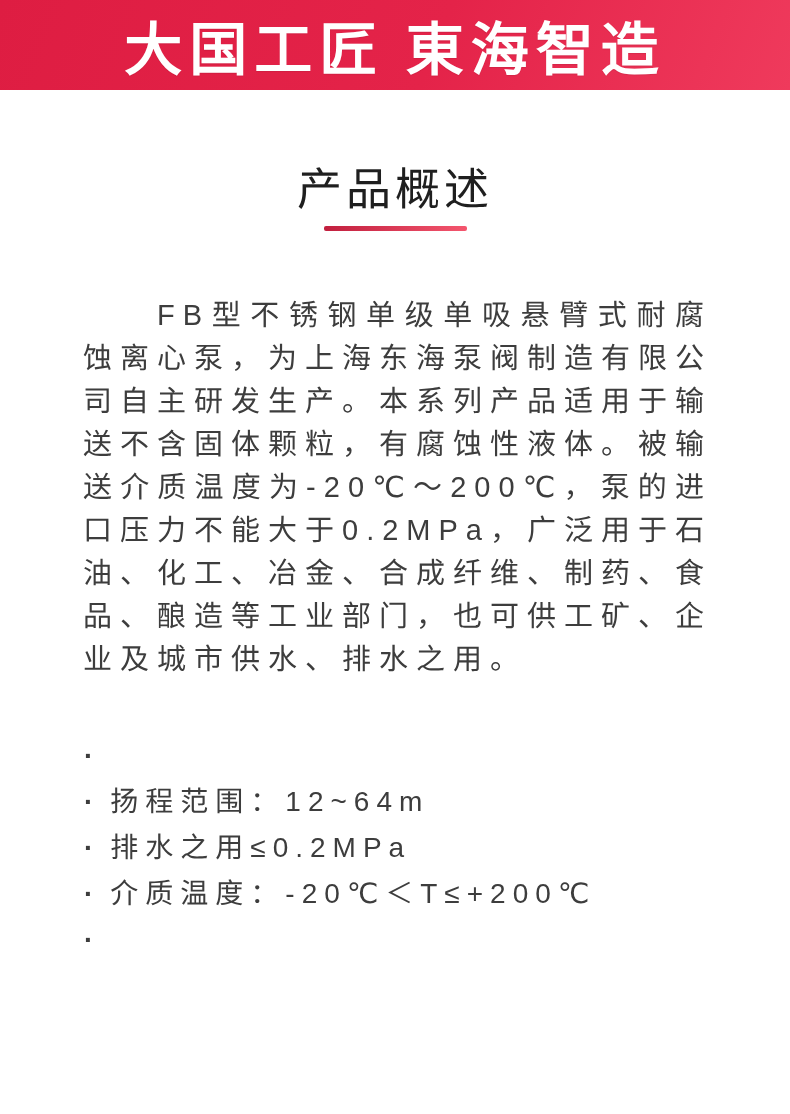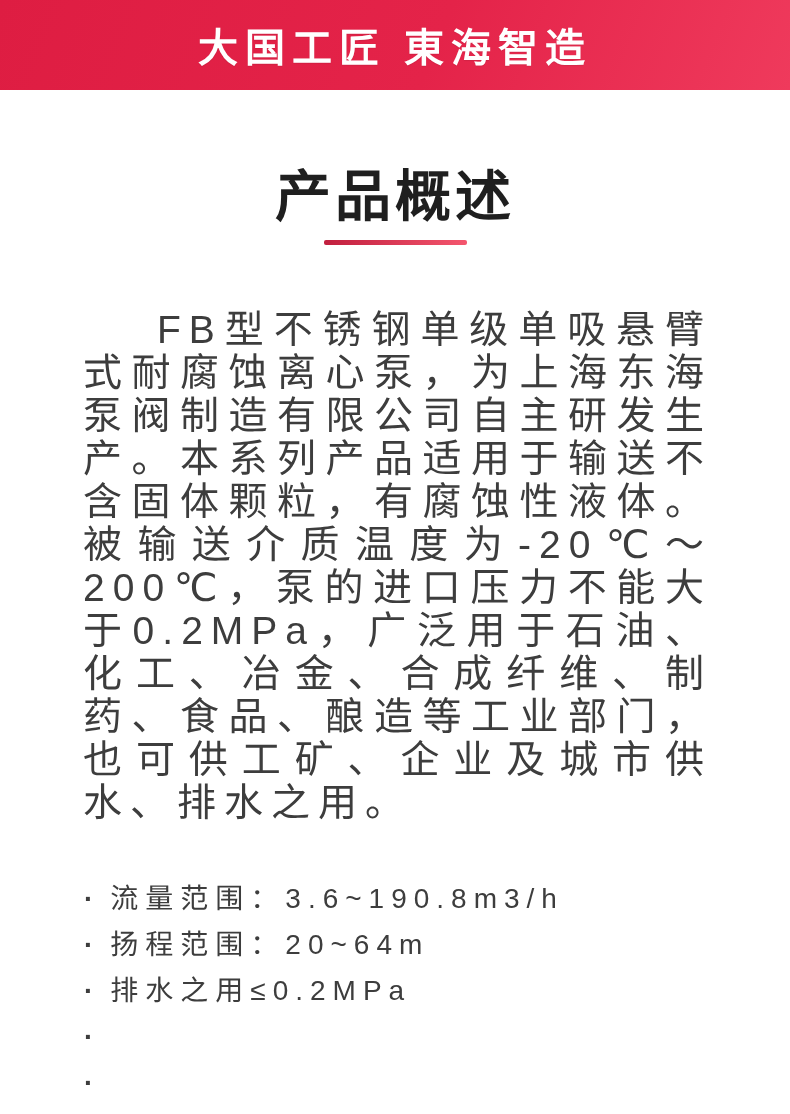--- a/index.html
+++ b/index.html
@@ -26,50 +26,51 @@
   .banner {
     width: 790px;
     height: 90px;
     background: linear-gradient(112deg, var(--banner-red-dark) 0%, #e42349 55%, var(--banner-red-light) 100%);
     display: flex;
     align-items: center;
     justify-content: center;
   }
   .banner-title {
     color: #ffffff;
-    font-size: 40px;
+    font-size: 58px;
     font-weight: 900;
     letter-spacing: 7px;
     white-space: nowrap;
     text-shadow: 0 1px 1px rgba(0,0,0,0.08);
+    font-family: Liberation Serif, serif;
   }
   
   .section-head { text-align: center; }
   .section-head.first { margin-top: 72px; }
   .section-head.second { margin-top: 52px; }
   .section-title {
     display: inline-block;
     color: var(--title-color);
-    font-size: 56px;
-    font-weight: 700;
+    font-size: 45px;
+    font-weight: 400;
     letter-spacing: 4px;
     line-height: 1.25;
   }
   .title-underline {
     width: 143px;
     height: 5px;
     margin: 8px auto 0 auto;
     border-radius: 2px;
     background: linear-gradient(90deg, var(--underline-from) 0%, var(--underline-to) 100%);
   }
   
   .overview-paragraph {
     margin: 63px 78px 0 83px;
     color: var(--body-color);
-    font-size: 39px;
+    font-size: 29px;
     line-height: 43px;
     letter-spacing: 8px;
     text-align: justify;
     text-justify: inter-ideograph;
     text-indent: 74px;
     font-weight: 400;
   }
   
   .conditions-list {
     margin: 52px 60px 0 84px;
@@ -106,32 +107,32 @@
     <div class="title-underline"></div>
   </div>
   <p class="overview-paragraph">FB型不锈钢单级单吸悬臂式耐腐蚀离心泵，为上海东海泵阀制造有限公司自主研发生产。本系列产品适用于输送不含固体颗粒，有腐蚀性液体。被输送介质温度为-20℃～200℃，泵的进口压力不能大于0.2MPa，广泛用于石油、化工、冶金、合成纤维、制药、食品、酿造等工业部门，也可供工矿、企业及城市供水、排水之用。</p>
 </section>
 
 <section>
 
   <ul class="conditions-list">
     <li class="condition-item">
       <span class="bullet-dot">·</span>
-      <span>流量范围：3.6~190.8m3/h</span>
     </li>
     <li class="condition-item">
       <span class="bullet-dot">·</span>
-      <span>扬程范围：20~64m</span>
+      <span>扬程范围：12~64m</span>
     </li>
     <li class="condition-item">
       <span class="bullet-dot">·</span>
       <span>排水之用≤0.2MPa</span>
     </li>
     <li class="condition-item">
       <span class="bullet-dot">·</span>
+      <span>介质温度：-20℃＜T≤+200℃</span>
     </li>
     <li class="condition-item">
       <span class="bullet-dot">·</span>
     </li>
   </ul>
 </section>
 
 <div class="page-bottom-space"></div>
 
 </body></html>

